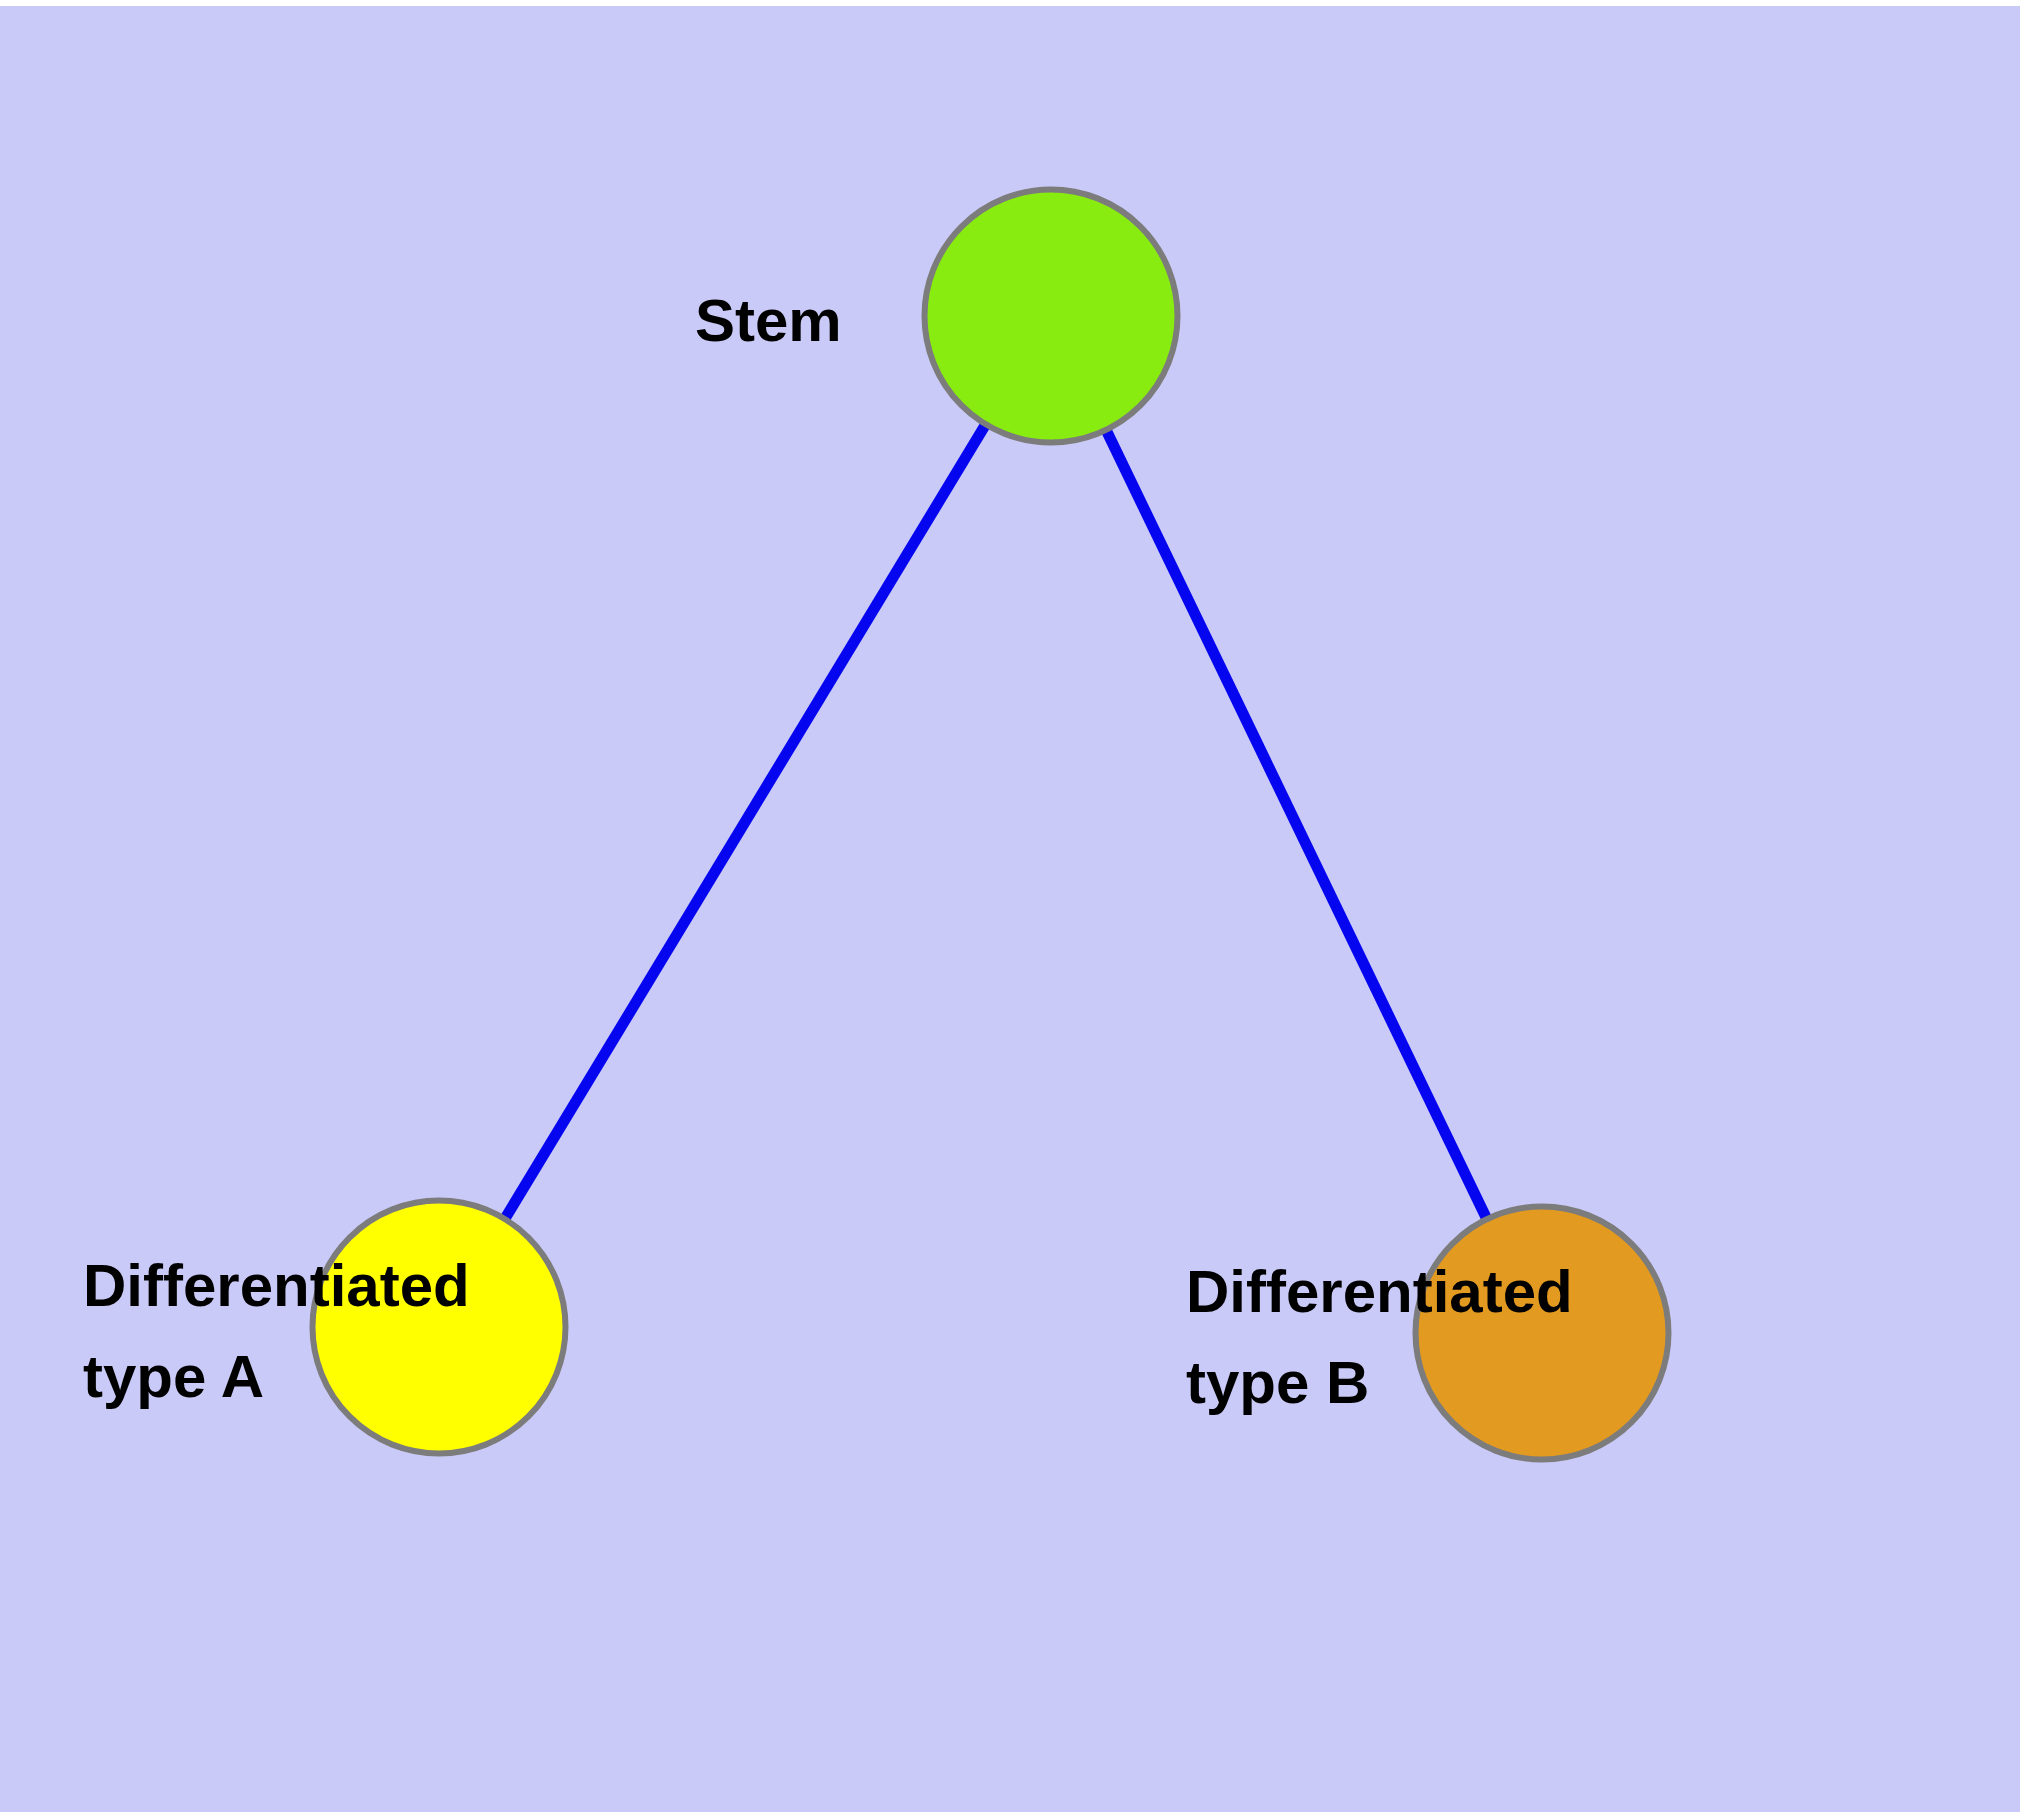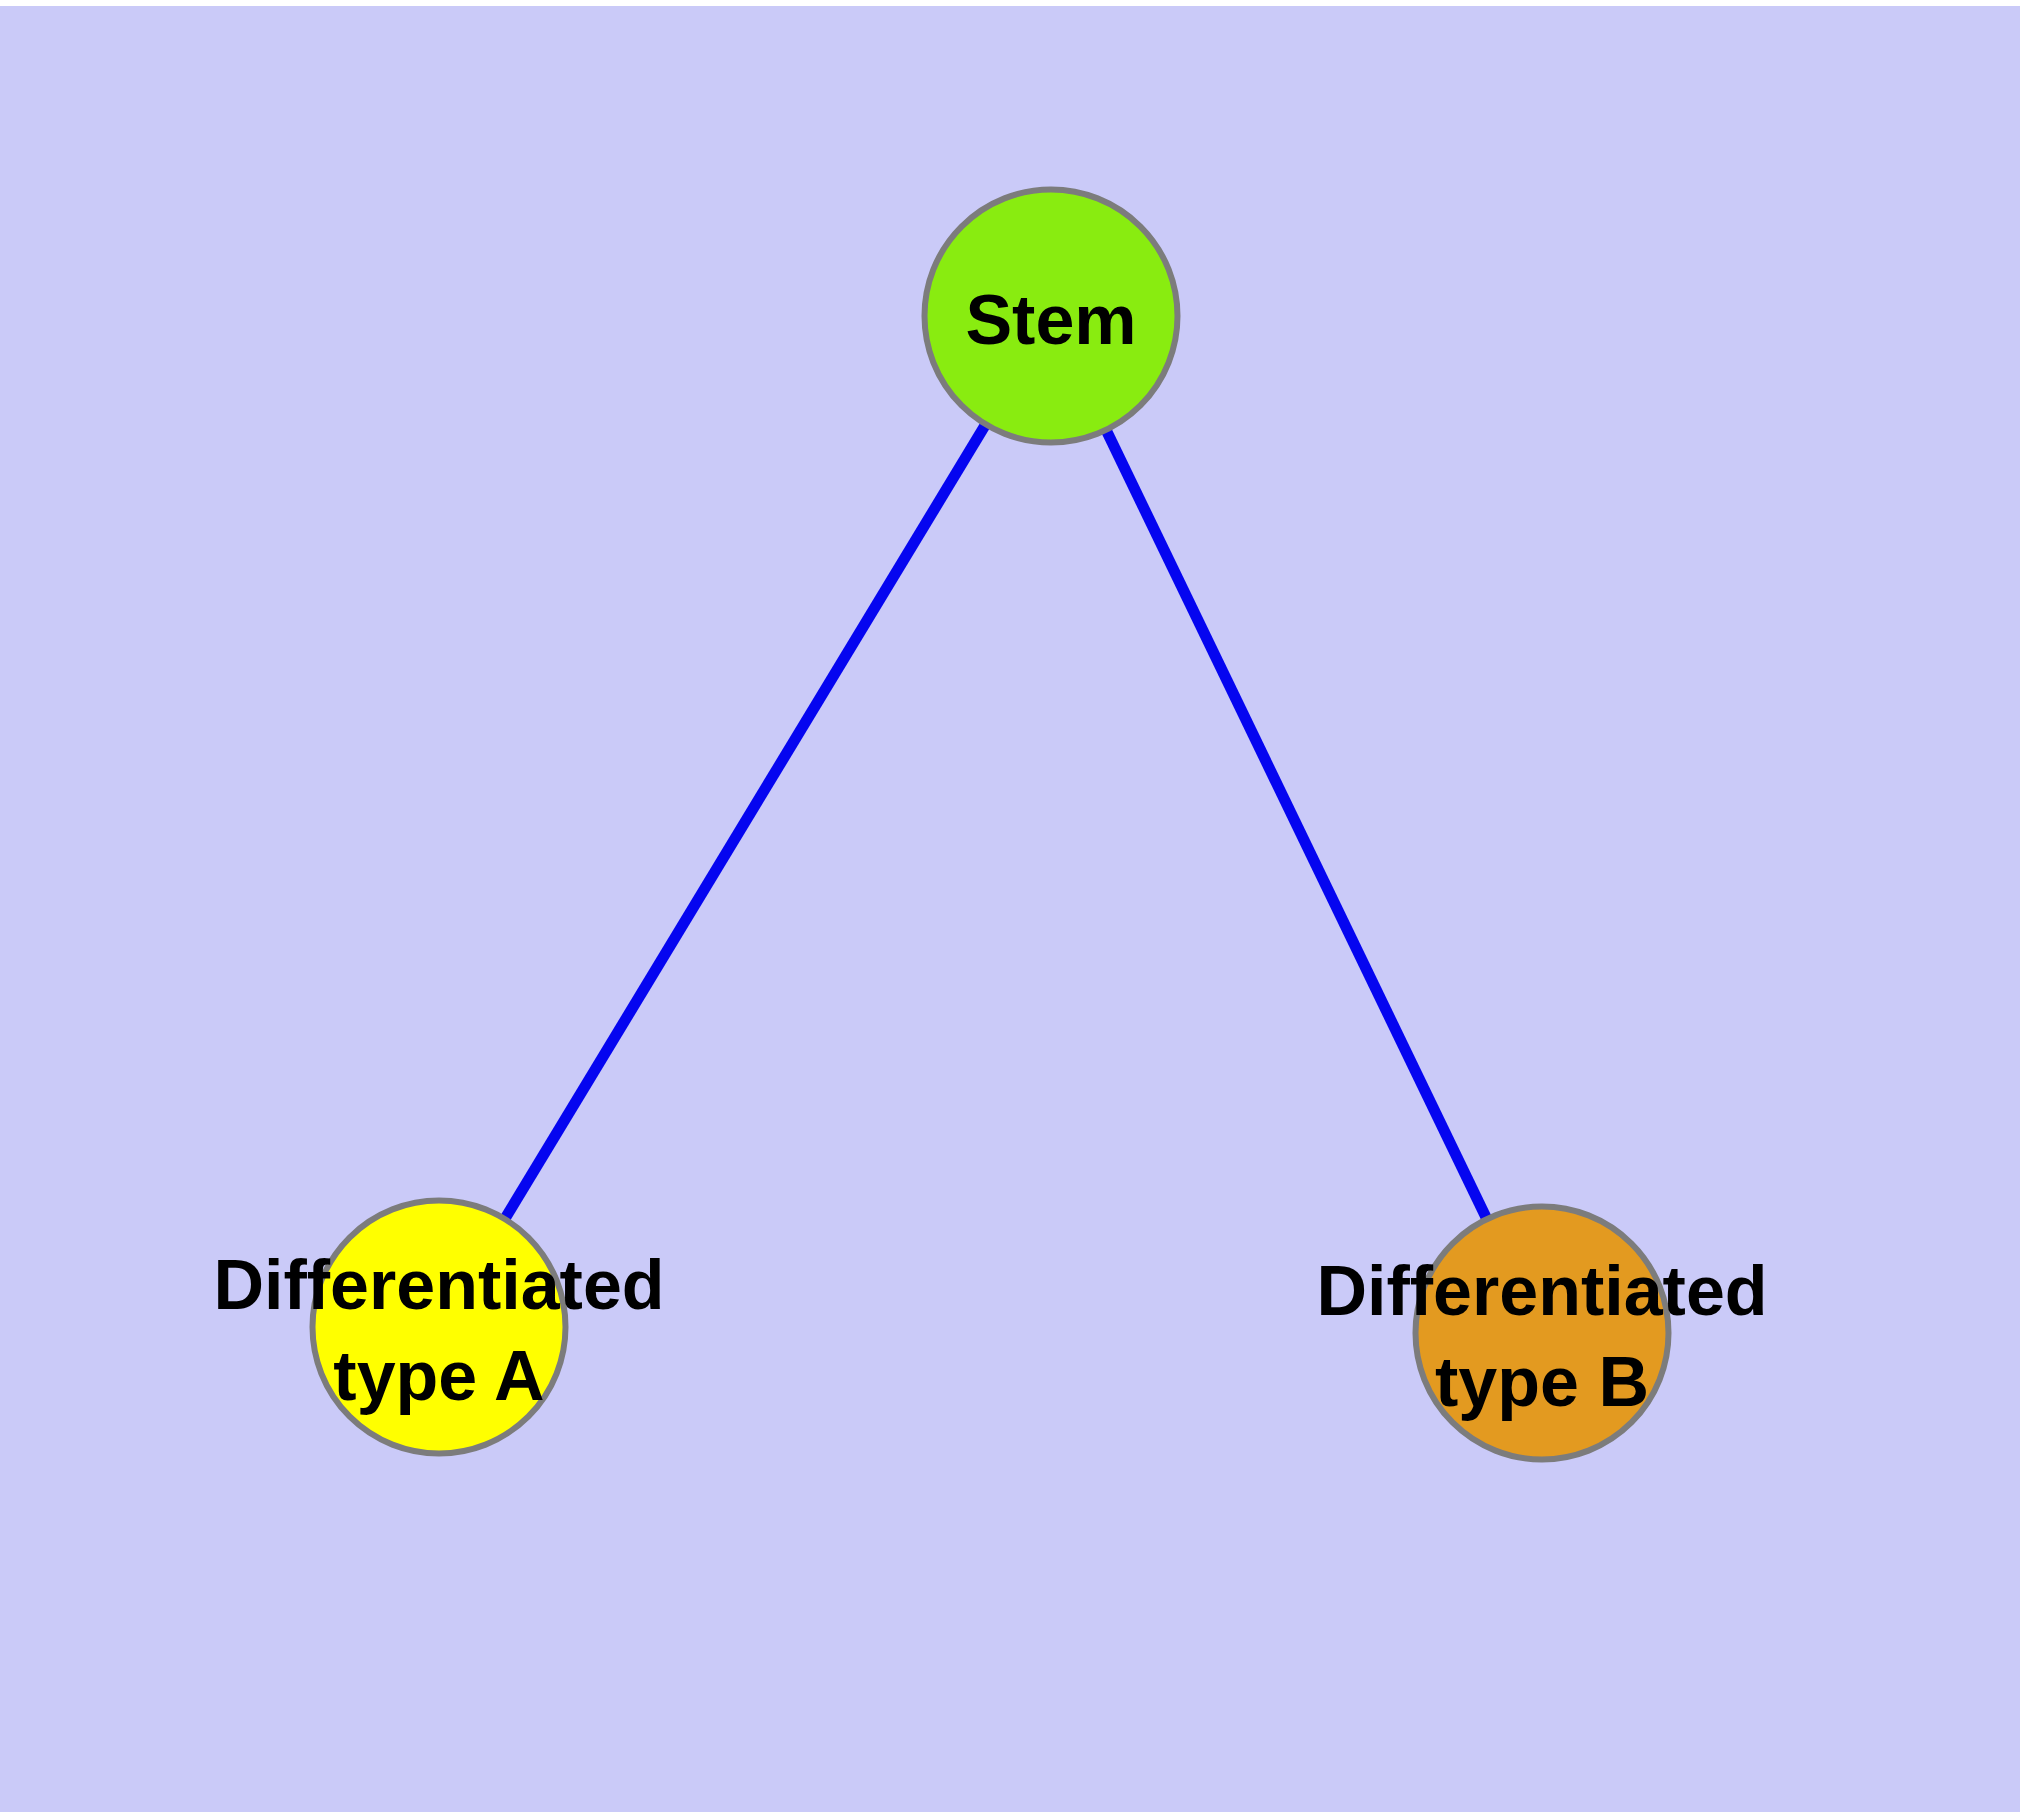--- a/index.html
+++ b/index.html
@@ -27,24 +27,24 @@
     left:0;top:0;
     transform:translate(-50%,-50%);
     border-radius:50%;
     box-sizing:border-box;
   }
   .node-label{
     position:absolute;
     left:0;top:4.2px;
     transform:translate(-50%,-50%);
     width:712px;
-    text-align:center;
+    text-align:left;
     white-space:pre-line;
     font-weight:bold;
-    font-size:70px;
+    font-size:60px;
     line-height:91px;
   }
 </style>
 </head>
 <body style="background: rgb(255, 255, 255);">
 
 <div class="canvas-bg" style="background: rgb(202, 202, 248);"></div>
 
 <svg class="edges-layer" viewBox="0 0 2384 2138">
   <line x1="1240" y1="373" x2="518" y2="1566" stroke="#0505f0" stroke-width="13"></line>

